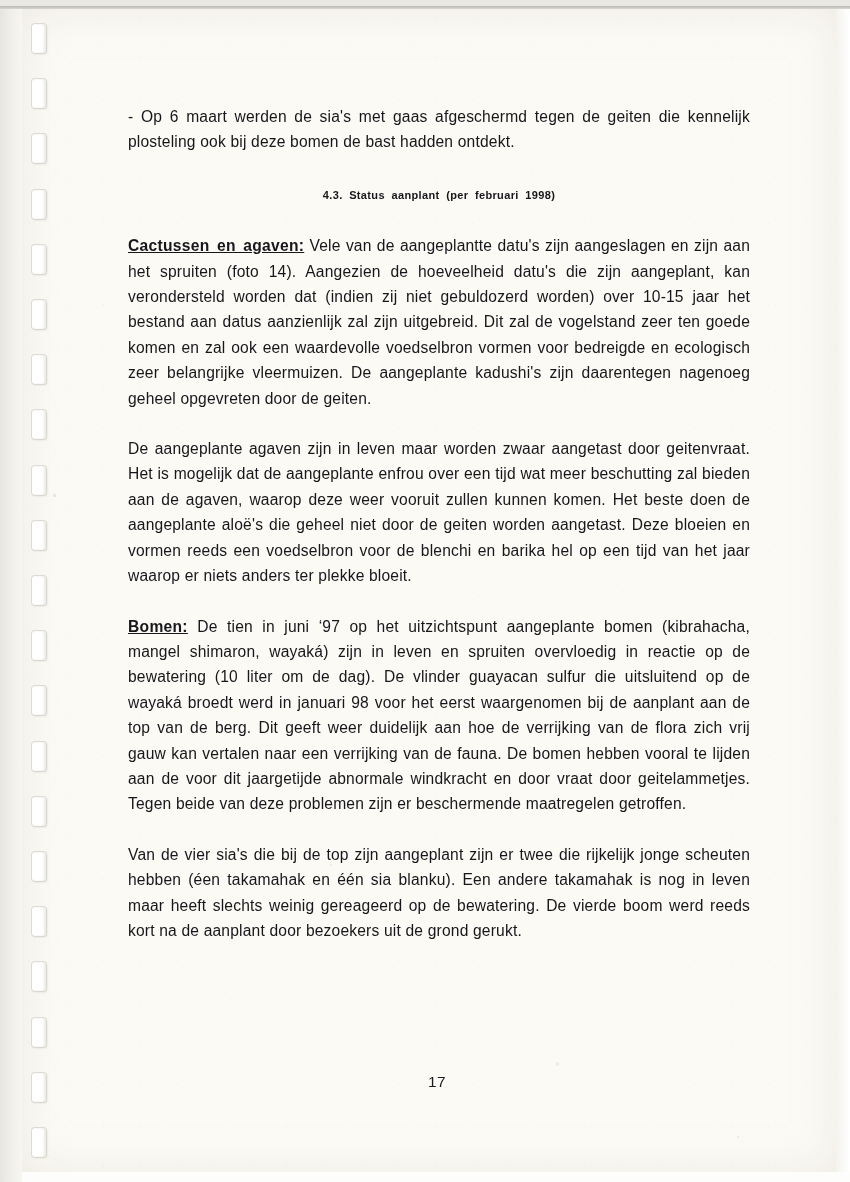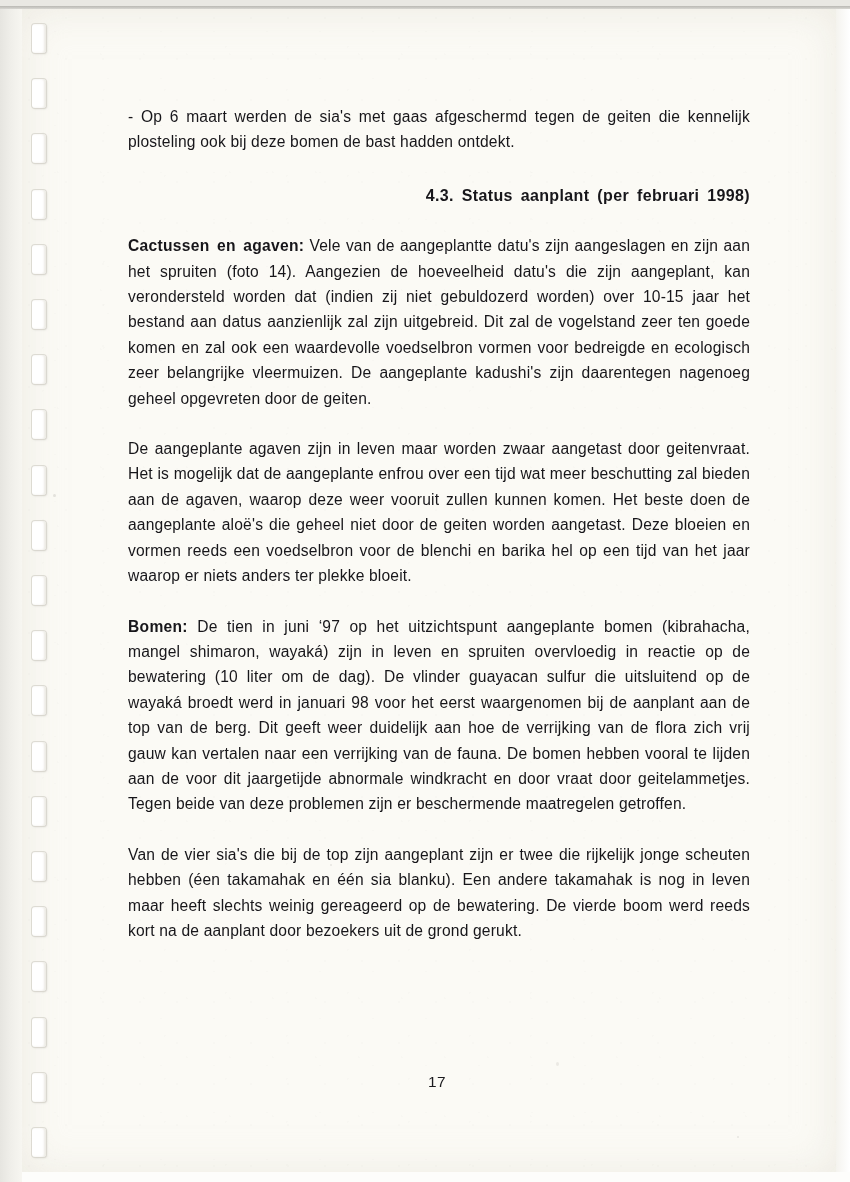--- a/index.html
+++ b/index.html
@@ -132,31 +132,32 @@
     hyphens: none;
   }
   .para.last-line-left {
     text-align-last: left;
   }
   .gap-sm { height: 25px; }
   .gap-md { height: 28px; }
 
   h2.section-heading {
     margin: 0;
-    font-size: 16px;
+    font-size: 11px;
     line-height: 25.4px;
     font-weight: bold;
     letter-spacing: 0.35px;
     word-spacing: 3.2px;
-    text-align: right;
+    text-align: center;
   }
   .runin {
     font-weight: bold;
     letter-spacing: 0.3px;
     word-spacing: 2px;
+    text-decoration: underline;
   }
 
   
   .page-number {
     position: absolute;
     left: 12px;
     top: 1073px;
     width: 850px;
     text-align: center;
     font-size: 15.4px;

